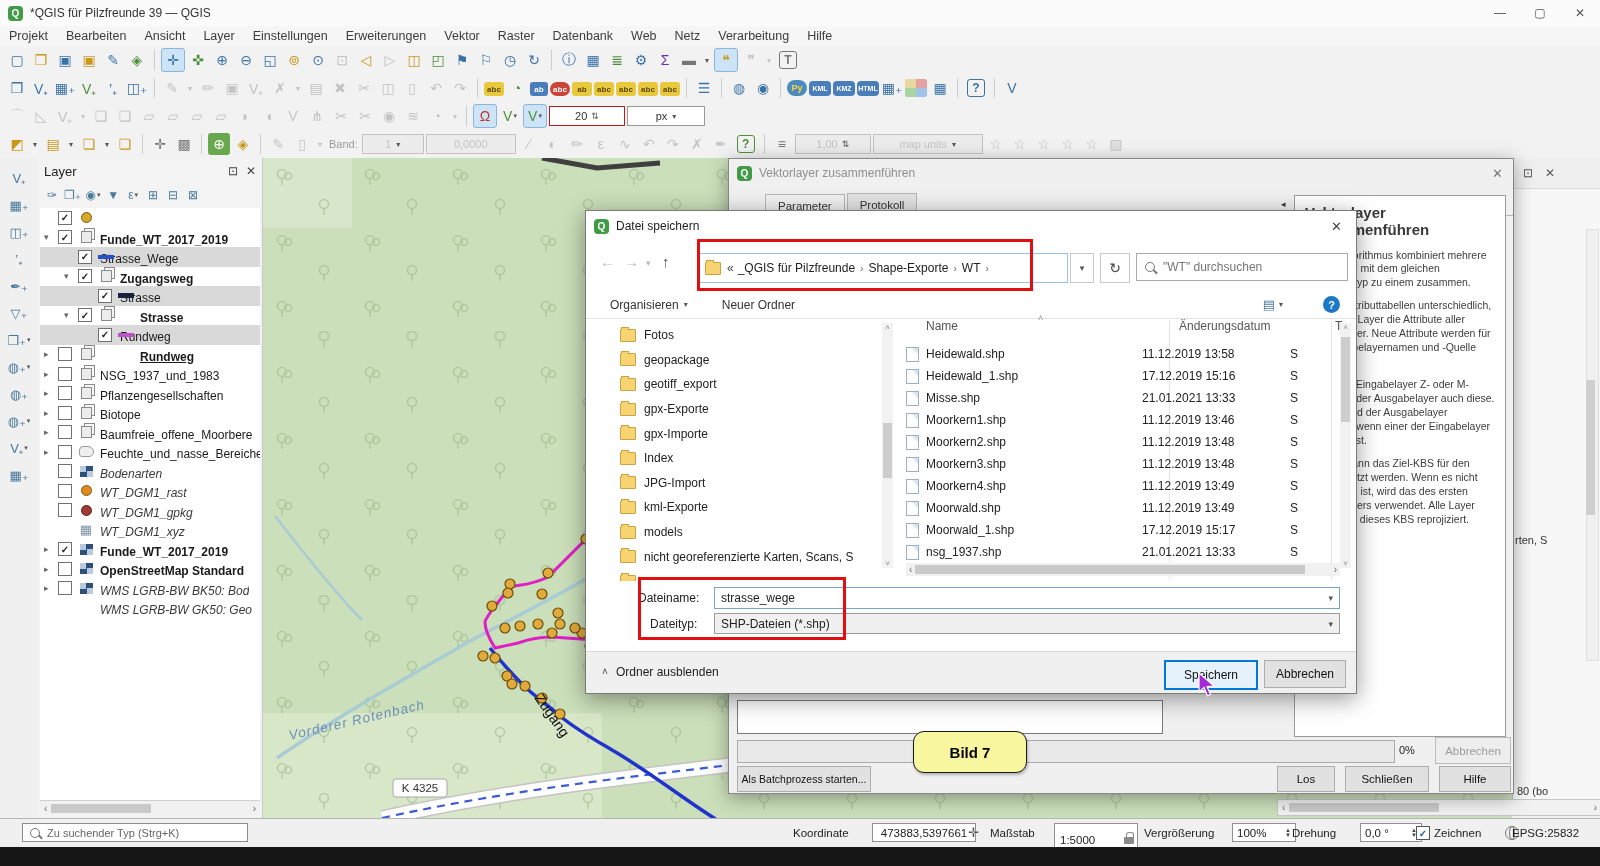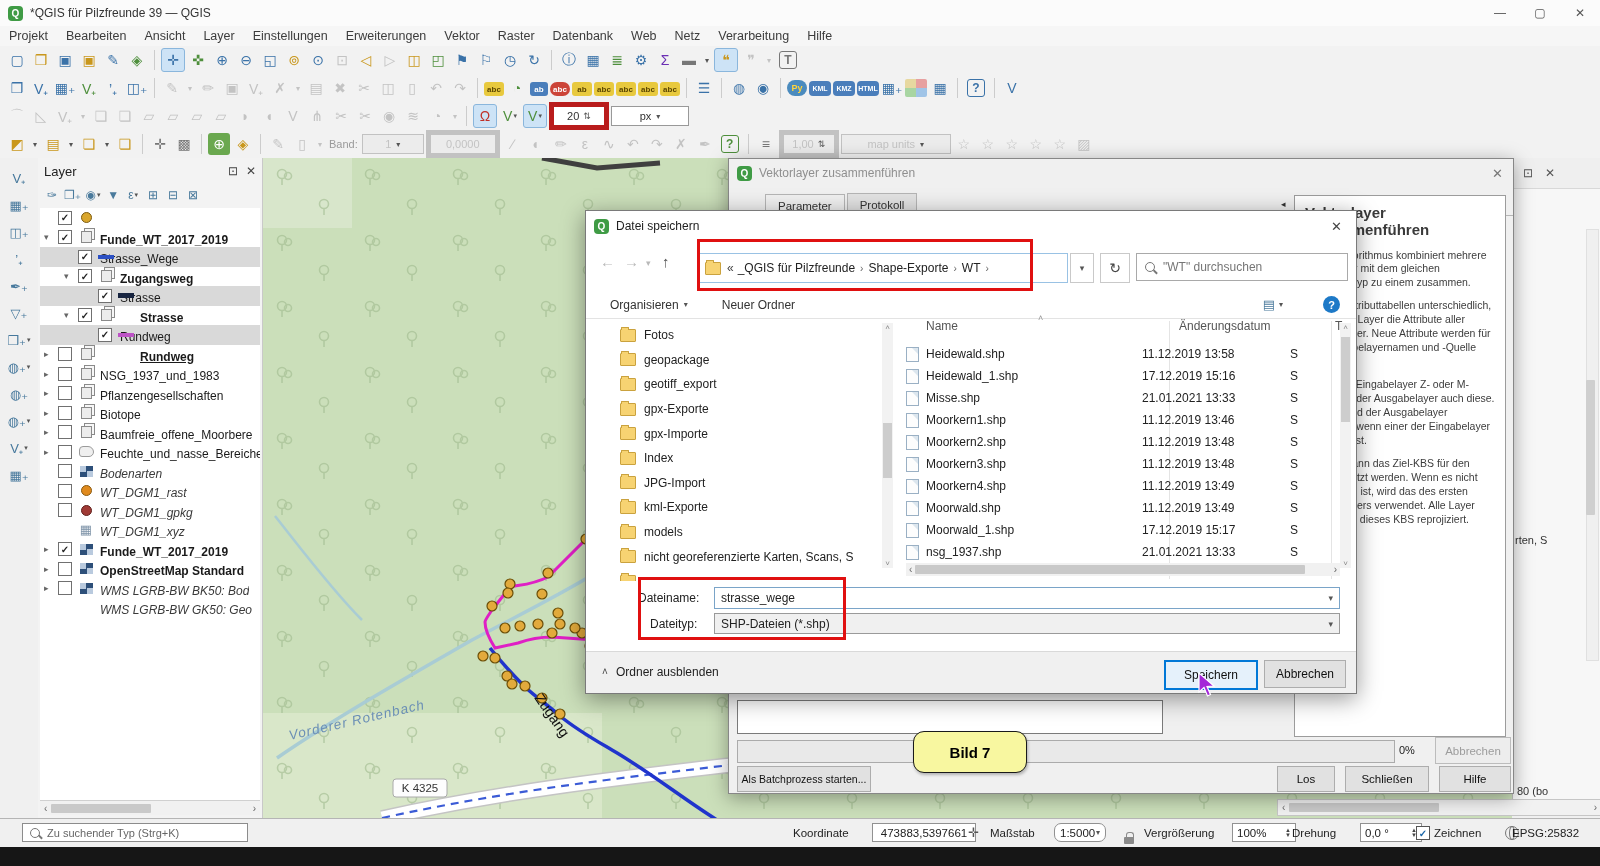--- a/index.html
+++ b/index.html
@@ -18,21 +18,21 @@
   .ti{display:inline-flex;align-items:center;justify-content:center;min-width:22px;height:22px;font-size:14px;
       border-radius:3px;color:#3a72a8;flex:none;}
   .ti.bl{color:#3a72a8}.ti.yl{color:#c9971c}.ti.gn{color:#4e8f3c}.ti.rd{color:#c03028}
   .ti.pu{color:#6b2fb3}.ti.gy{color:#777}
   .ti.dis{color:#c3c3c3 !important;}
   .ti.on{background:#cde3f6;border:1px solid #8ab6dc;}
   .ti.dd{min-width:10px;font-size:8px;color:#555;}
   .ti.sep{min-width:1px;width:1px;height:20px;background:#ccc;margin:0 4px;border-radius:0;}
   .ti.bx{border:1.5px solid currentColor;font-size:12px;font-weight:bold;min-width:16px;height:16px;margin:0 3px;}
   .ti.gnbg{background:#6aa84f;color:#fff;border-radius:3px;}
-  .ti.fld{background:#fff;border:5px solid #b91c1c;font-size:11px;color:#333;height:18px;padding:0 4px;border-radius:0;font-weight:normal;}
+  .ti.fld{background:#fff;border:1px solid #b91c1c;font-size:11px;color:#333;height:18px;padding:0 16px;border-radius:0;font-weight:normal;}
   .ti.cmb{background:#fff;border:1px solid #999;font-size:11px;color:#333;height:18px;padding:0 10px;border-radius:0;}
   .ti.cmb::after{content:"▾";font-size:8px;margin-left:5px;color:#555;}
   .ti.spin::after{content:"⇅";font-size:9px;margin-left:4px;color:#555;}
   .ti.fld.dis,.ti.cmb.dis{background:#ececec;color:#a5a5a5;border-color:#c2c2c2;}
   .ti.lbl{font-size:11px;color:#9a9a9a;min-width:0;padding:0 2px;}
   .ti.w40{min-width:40px}.ti.w42{min-width:42px}.ti.w56{min-width:56px}.ti.w88{min-width:88px}
   .ti.tagy{background:#e8c93e;color:#5a4500;font-size:8px;font-weight:bold;height:14px;min-width:20px;border-radius:3px;margin-top:2px;}
   .ti.tagb{background:#4a7ebb;color:#fff;font-size:8px;font-weight:bold;height:14px;min-width:18px;border-radius:3px;margin-top:2px;}
   .ti.tagr{background:#cc4438;color:#fff;font-size:8px;font-weight:bold;height:14px;min-width:20px;border-radius:7px;margin-top:2px;}
   .ti.tagk{background:#4a7ebb;color:#fff;font-size:7px;font-weight:bold;height:15px;min-width:22px;border-radius:4px;}
@@ -810,21 +810,21 @@
 
   <div id="sbar" class="abs">
     <div class="sfld" style="left:6px;width:226px;justify-content:flex-start;gap:7px;padding-left:7px;border-color:#8c8c8c;">
       <span class="mag"></span>
       <span style="color:#666;font-size:11px;">Zu suchender Typ (Strg+K)</span>
     </div>
     <span class="slbl" style="left:793px;">Koordinate</span>
     <div class="sfld" style="left:856px;width:104px;">473883,5397661</div>
     <span class="slbl" style="left:968px;top:6px;color:#555;font-size:13px;">✛</span>
     <span class="slbl" style="left:990px;">Maßstab</span>
-    <div class="sfld" style="left:1038px;width:52px;justify-content:space-between;padding:8px 5px;border-radius:7px;">
+    <div class="sfld" style="left:1038px;width:84px;justify-content:space-between;padding:16px 5px;">
       <span>1:5000</span>
       <span style="font-size:8px;color:#555;">▾</span>
     </div>
     <span class="abs lock" style="left:1124px;top:11px;"></span>
     <span class="slbl" style="left:1144px;">Vergrößerung</span>
     <div class="sfld" style="left:1216px;width:64px;justify-content:space-between;padding:0 4px;">
       <span>100%</span>
         <span class="spn"></span>
     </div>
     <span class="slbl" style="left:1292px;">Drehung</span>

